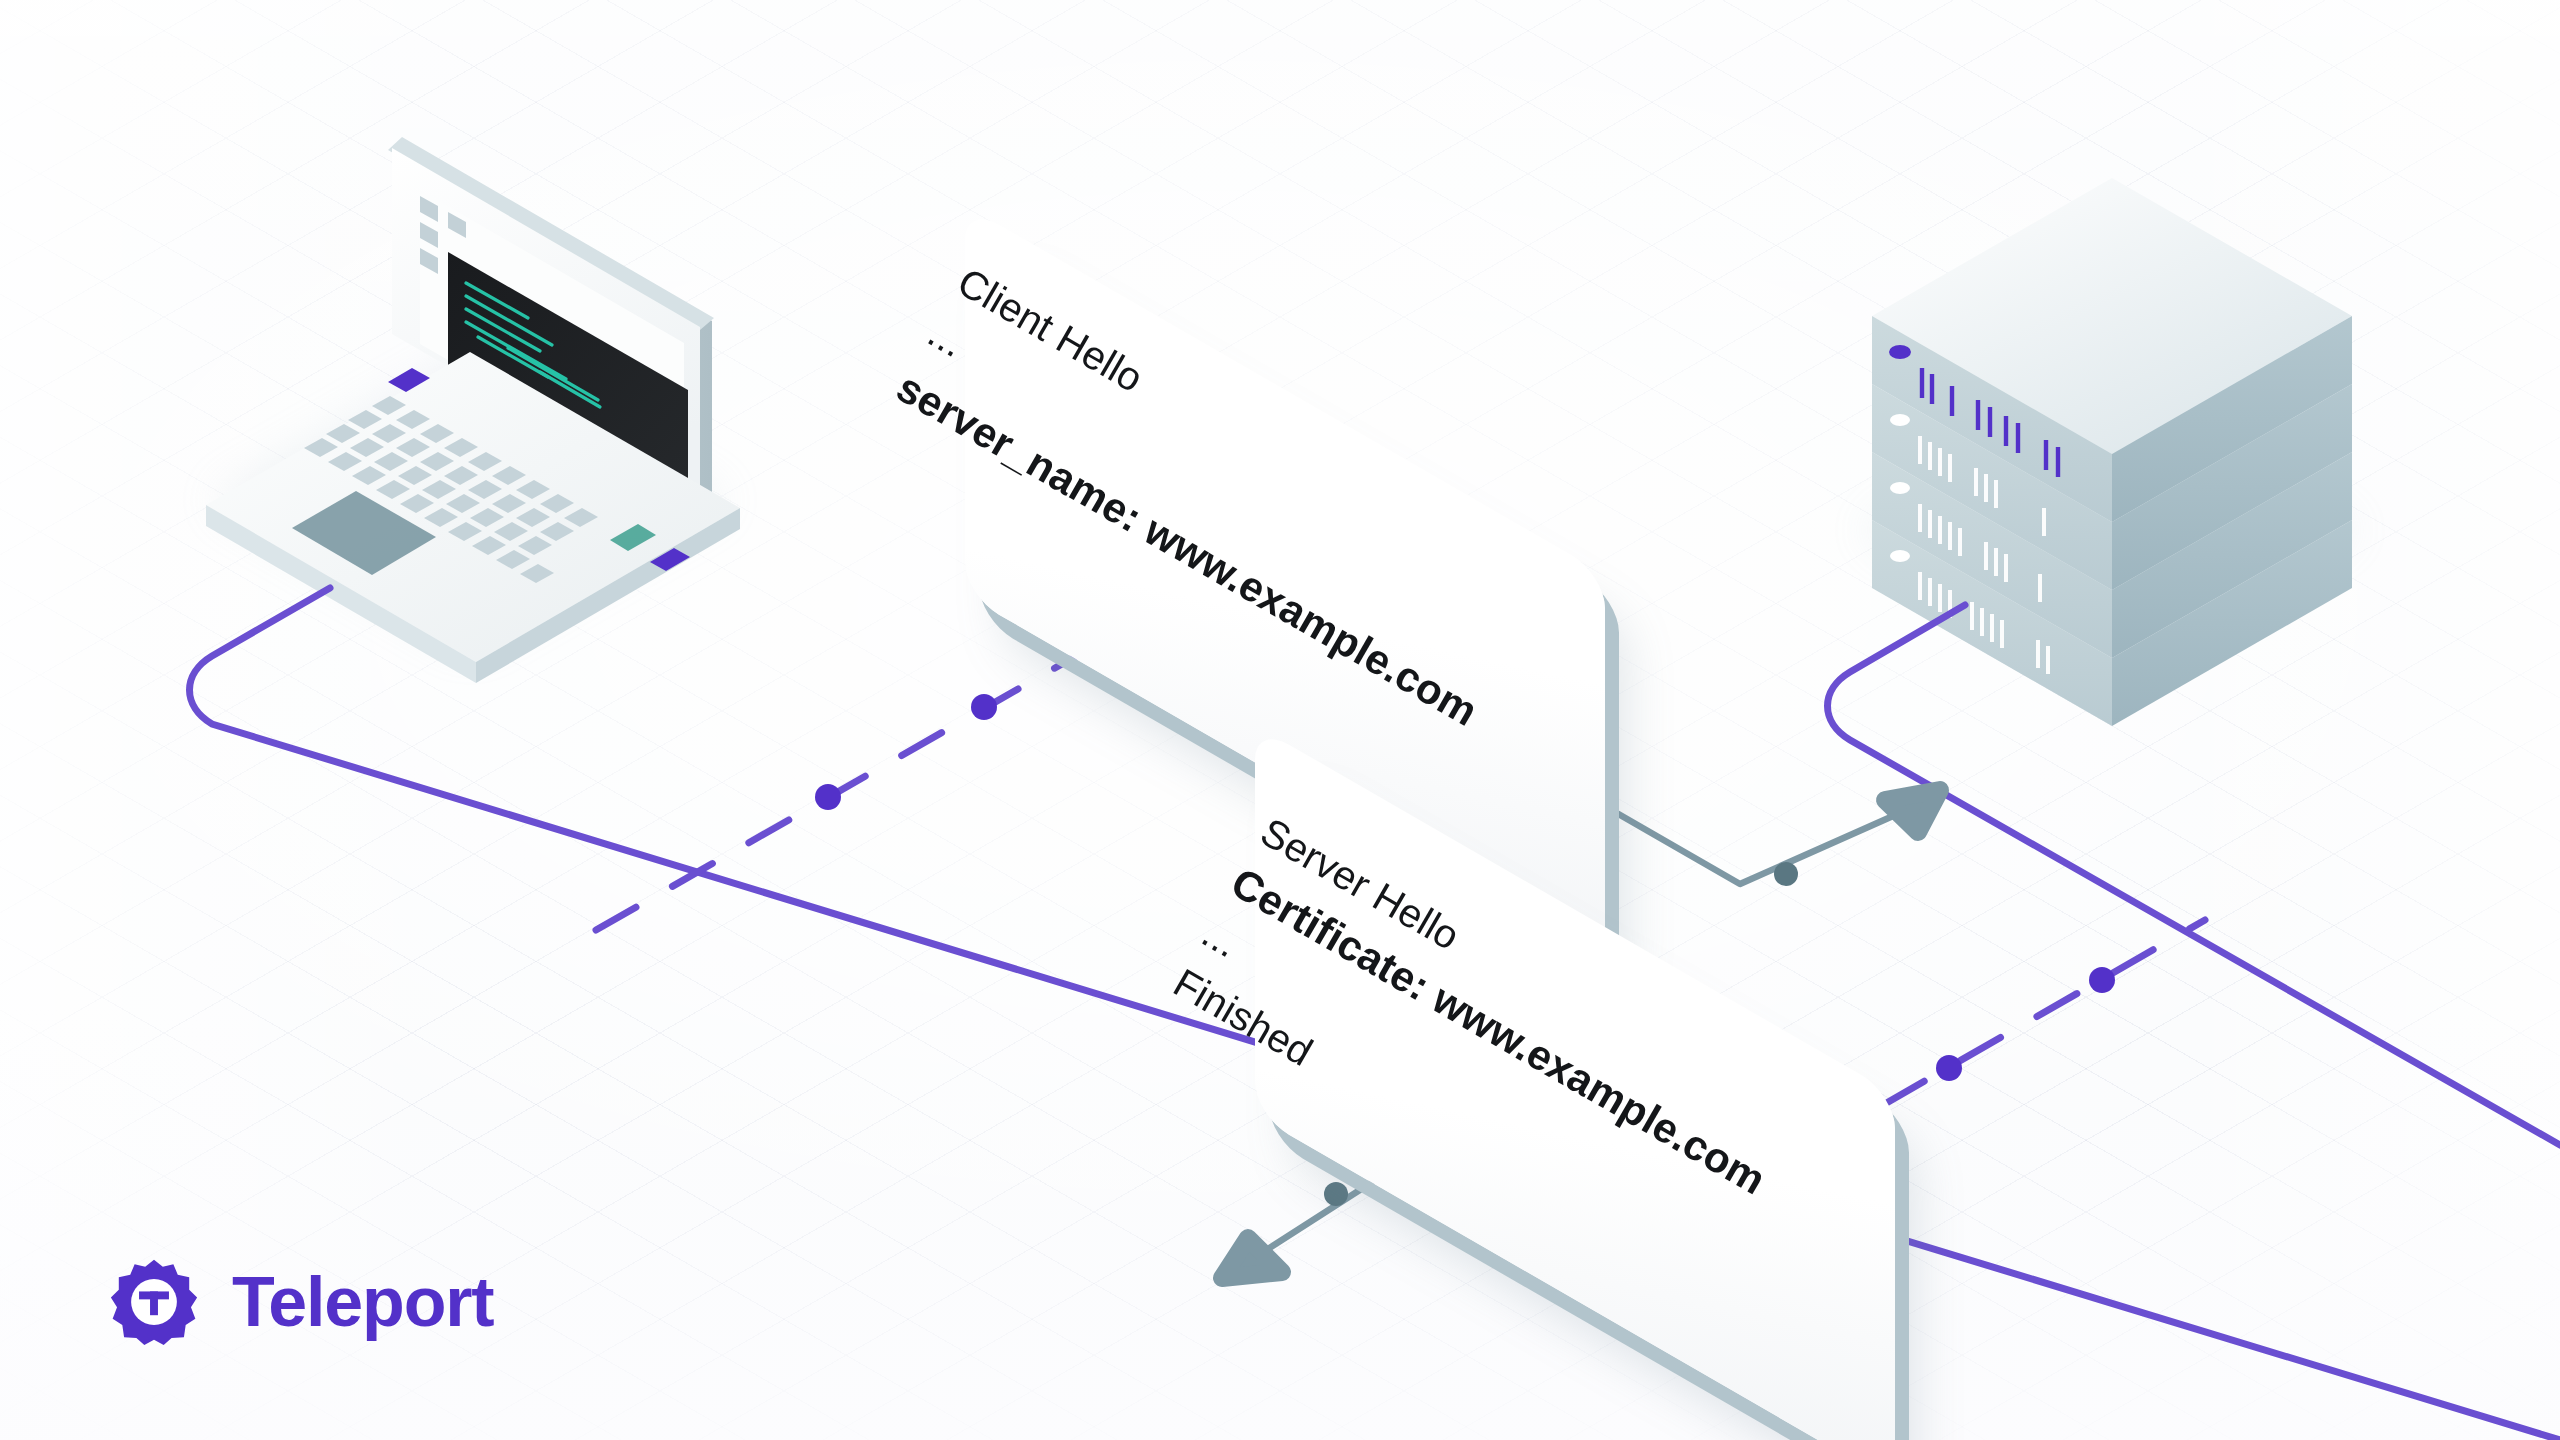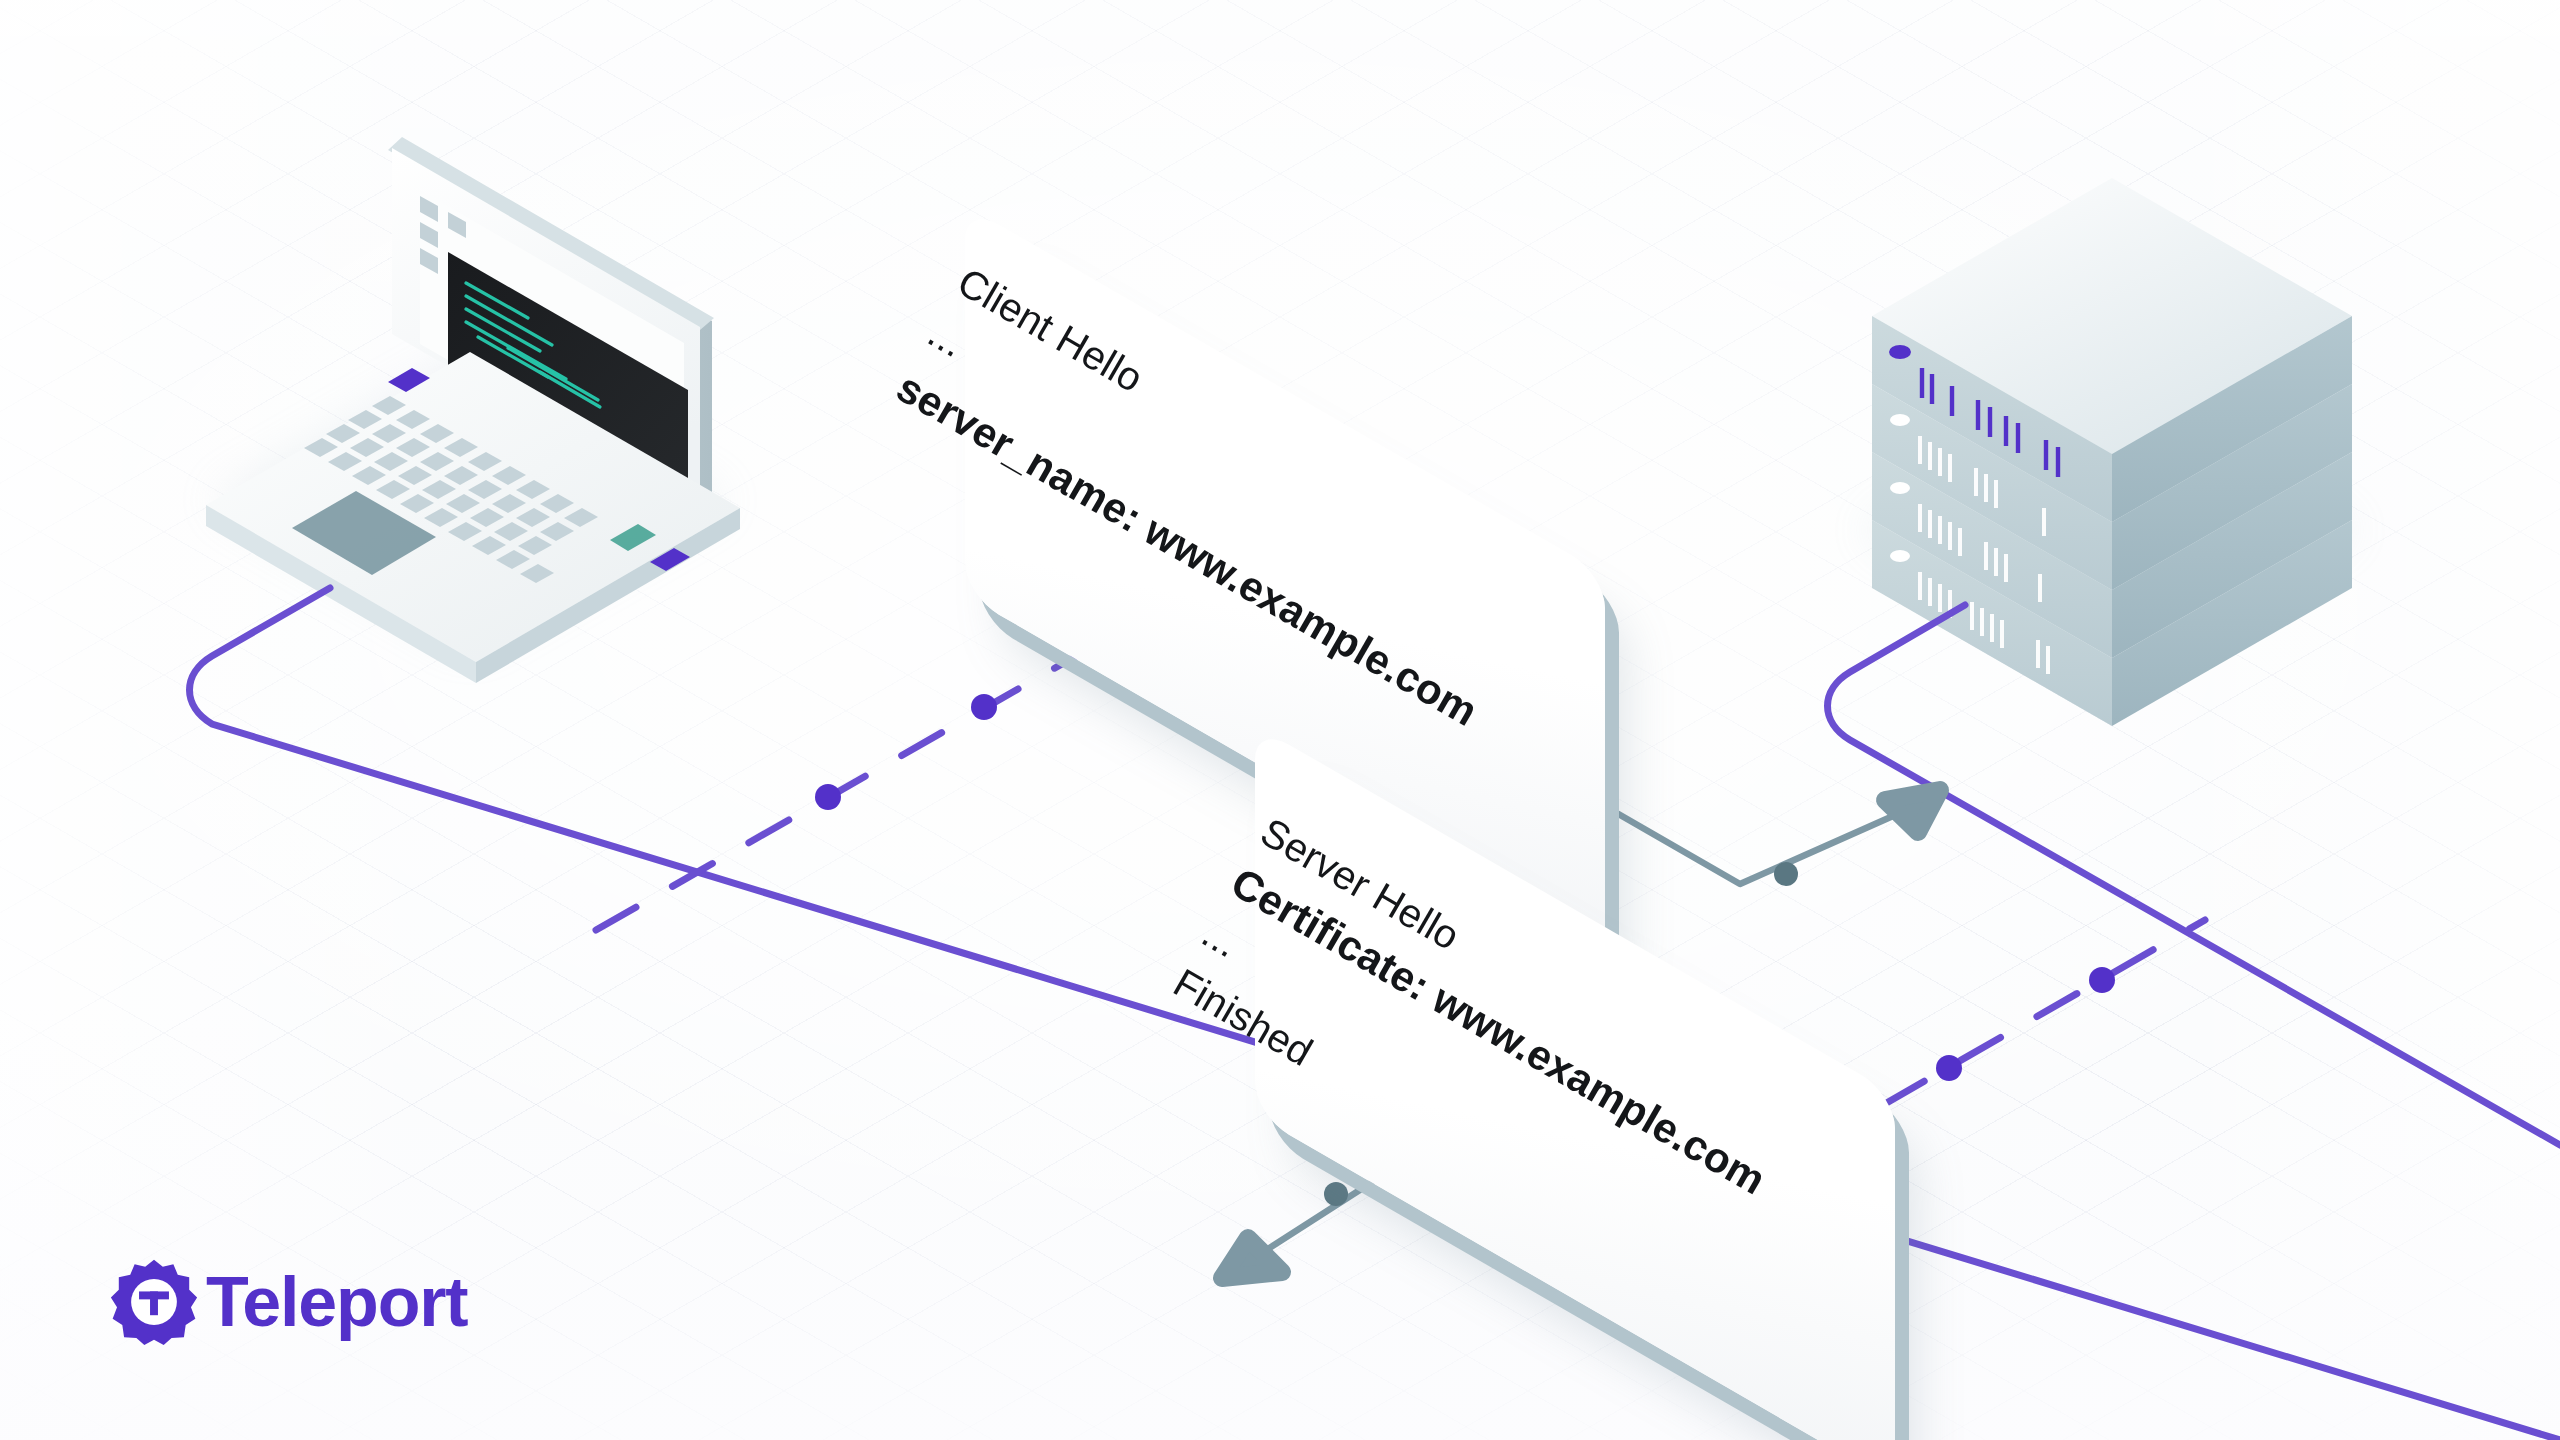--- a/index.html
+++ b/index.html
@@ -55,21 +55,21 @@
   .ct-reg{font-weight:400;}
   .ct-bold{font-weight:700;}
 
   
   #logo{
     position:absolute;
     left:110px;
     top:1258px;
     display:flex;
     align-items:center;
-    gap:8px;
+    gap:34px;
   }
   #logo .wordmark{
     font-size:70px;
     font-weight:700;
     color:#5331c9;
     letter-spacing:-1.2px;
     line-height:1;
   }
 </style>
 </head>

